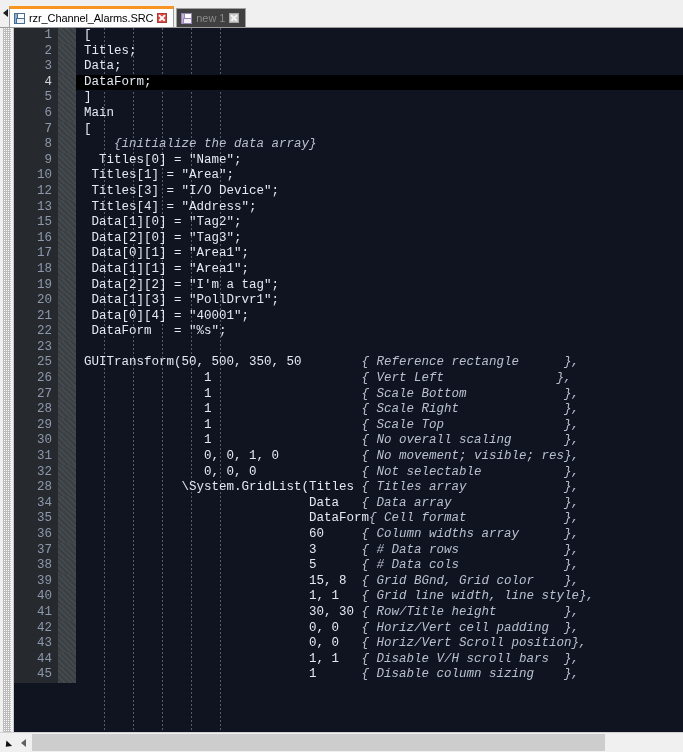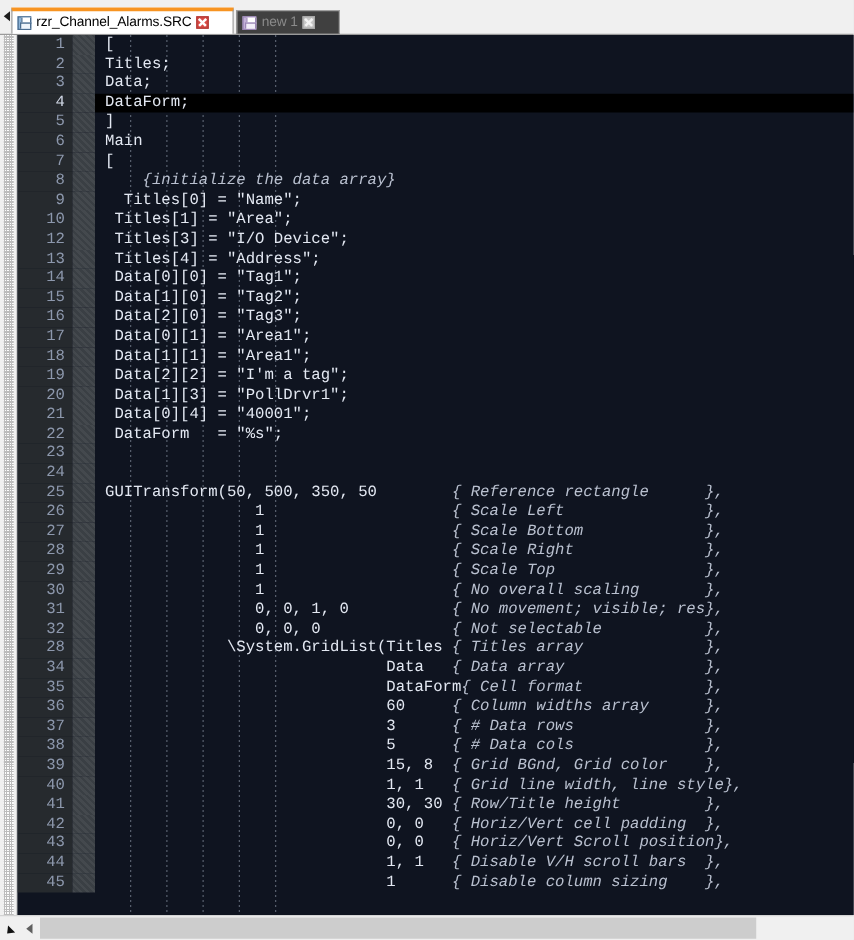--- a/index.html
+++ b/index.html
@@ -42,21 +42,21 @@
     border-bottom: 4px solid transparent;
     border-right: 5px solid #1d1d1d;
   }
 
   .tab {
     position: relative;
     height: 20px;
     display: flex;
     align-items: center;
     gap: 4px;
-    padding: 0 19px 0 4px;
+    padding: 0 6px 0 4px;
     font-size: 11px;
     line-height: 1;
     border: 1px solid #a0a0a0;
     border-bottom: none;
     margin-right: 2px;
     white-space: nowrap;
     user-select: none;
   }
   .tab.active {
     background: #ffffff;
@@ -306,33 +306,31 @@
           <div class="row"><div class="gutter-num">3</div><div class="fold-col"></div><div class="code-cell"><span class="txt">Data;</span></div></div>
           <div class="row current"><div class="gutter-num">4</div><div class="fold-col"></div><div class="code-cell"><span class="txt">DataForm;</span></div></div>
           <div class="row"><div class="gutter-num">5</div><div class="fold-col"></div><div class="code-cell"><span class="txt">]</span></div></div>
           <div class="row"><div class="gutter-num">6</div><div class="fold-col"></div><div class="code-cell"><span class="txt">Main</span></div></div>
           <div class="row"><div class="gutter-num">7</div><div class="fold-col"></div><div class="code-cell"><span class="txt">[</span></div></div>
           <div class="row"><div class="gutter-num">8</div><div class="fold-col"></div><div class="code-cell"><span class="cmt">    {initialize the data array}</span></div></div>
           <div class="row"><div class="gutter-num">9</div><div class="fold-col"></div><div class="code-cell"><span class="txt">  Titles[0] = "Name";</span></div></div>
           <div class="row"><div class="gutter-num">10</div><div class="fold-col"></div><div class="code-cell"><span class="txt"> Titles[1] = "Area";</span></div></div>
           <div class="row"><div class="gutter-num">12</div><div class="fold-col"></div><div class="code-cell"><span class="txt"> Titles[3] = "I/O Device";</span></div></div>
           <div class="row"><div class="gutter-num">13</div><div class="fold-col"></div><div class="code-cell"><span class="txt"> Titles[4] = "Address";</span></div></div>
-          <div class="row"><div class="gutter-num">14</div><div class="fold-col"></div><div class="code-cell"><span class="txt"> Data[0][0] = "Tag1";</span></div></div>
           <div class="row"><div class="gutter-num">15</div><div class="fold-col"></div><div class="code-cell"><span class="txt"> Data[1][0] = "Tag2";</span></div></div>
           <div class="row"><div class="gutter-num">16</div><div class="fold-col"></div><div class="code-cell"><span class="txt"> Data[2][0] = "Tag3";</span></div></div>
           <div class="row"><div class="gutter-num">17</div><div class="fold-col"></div><div class="code-cell"><span class="txt"> Data[0][1] = "Area1";</span></div></div>
           <div class="row"><div class="gutter-num">18</div><div class="fold-col"></div><div class="code-cell"><span class="txt"> Data[1][1] = "Area1";</span></div></div>
           <div class="row"><div class="gutter-num">19</div><div class="fold-col"></div><div class="code-cell"><span class="txt"> Data[2][2] = "I'm a tag";</span></div></div>
           <div class="row"><div class="gutter-num">20</div><div class="fold-col"></div><div class="code-cell"><span class="txt"> Data[1][3] = "PollDrvr1";</span></div></div>
           <div class="row"><div class="gutter-num">21</div><div class="fold-col"></div><div class="code-cell"><span class="txt"> Data[0][4] = "40001";</span></div></div>
           <div class="row"><div class="gutter-num">22</div><div class="fold-col"></div><div class="code-cell"><span class="txt"> DataForm   = "%s";</span></div></div>
           <div class="row"><div class="gutter-num">23</div><div class="fold-col"></div><div class="code-cell"><span class="txt"></span></div></div>
-          <div class="row"><div class="gutter-num">24</div><div class="fold-col"></div><div class="code-cell"><span class="txt"></span></div></div>
           <div class="row"><div class="gutter-num">25</div><div class="fold-col"></div><div class="code-cell"><span class="txt">GUITransform(50, 500, 350, 50        </span><span class="cmt">{ Reference rectangle      </span><span class="cmt">},</span></div></div>
-          <div class="row"><div class="gutter-num">26</div><div class="fold-col"></div><div class="code-cell"><span class="txt">                1                    </span><span class="cmt">{ Scale Left               </span><span class="cmt">},</span></div></div>
+          <div class="row"><div class="gutter-num">26</div><div class="fold-col"></div><div class="code-cell"><span class="txt">                1                    </span><span class="cmt">{ Vert Left               </span><span class="cmt">},</span></div></div>
           <div class="row"><div class="gutter-num">27</div><div class="fold-col"></div><div class="code-cell"><span class="txt">                1                    </span><span class="cmt">{ Scale Bottom             </span><span class="cmt">},</span></div></div>
           <div class="row"><div class="gutter-num">28</div><div class="fold-col"></div><div class="code-cell"><span class="txt">                1                    </span><span class="cmt">{ Scale Right              </span><span class="cmt">},</span></div></div>
           <div class="row"><div class="gutter-num">29</div><div class="fold-col"></div><div class="code-cell"><span class="txt">                1                    </span><span class="cmt">{ Scale Top                </span><span class="cmt">},</span></div></div>
           <div class="row"><div class="gutter-num">30</div><div class="fold-col"></div><div class="code-cell"><span class="txt">                1                    </span><span class="cmt">{ No overall scaling       </span><span class="cmt">},</span></div></div>
           <div class="row"><div class="gutter-num">31</div><div class="fold-col"></div><div class="code-cell"><span class="txt">                0, 0, 1, 0           </span><span class="cmt">{ No movement; visible; res</span><span class="cmt">},</span></div></div>
           <div class="row"><div class="gutter-num">32</div><div class="fold-col"></div><div class="code-cell"><span class="txt">                0, 0, 0              </span><span class="cmt">{ Not selectable           </span><span class="cmt">},</span></div></div>
           <div class="row"><div class="gutter-num">28</div><div class="fold-col"></div><div class="code-cell"><span class="txt">             \System.GridList(Titles </span><span class="cmt">{ Titles array             </span><span class="cmt">},</span></div></div>
           <div class="row"><div class="gutter-num">34</div><div class="fold-col"></div><div class="code-cell"><span class="txt">                              Data   </span><span class="cmt">{ Data array               </span><span class="cmt">},</span></div></div>
           <div class="row"><div class="gutter-num">35</div><div class="fold-col"></div><div class="code-cell"><span class="txt">                              DataForm</span><span class="cmt">{ Cell format             </span><span class="cmt">},</span></div></div>
           <div class="row"><div class="gutter-num">36</div><div class="fold-col"></div><div class="code-cell"><span class="txt">                              60     </span><span class="cmt">{ Column widths array      </span><span class="cmt">},</span></div></div>

